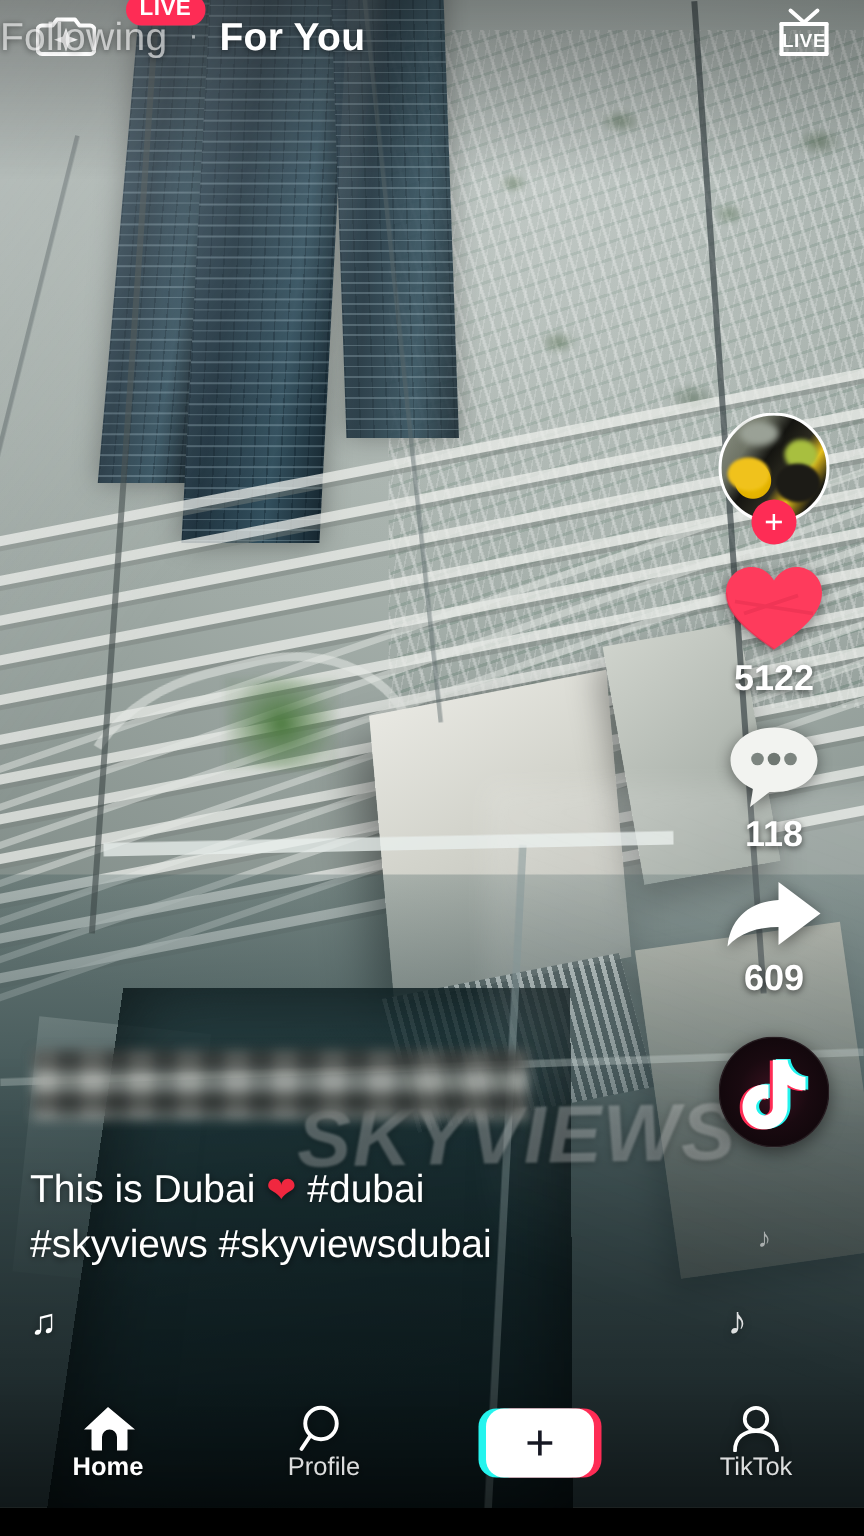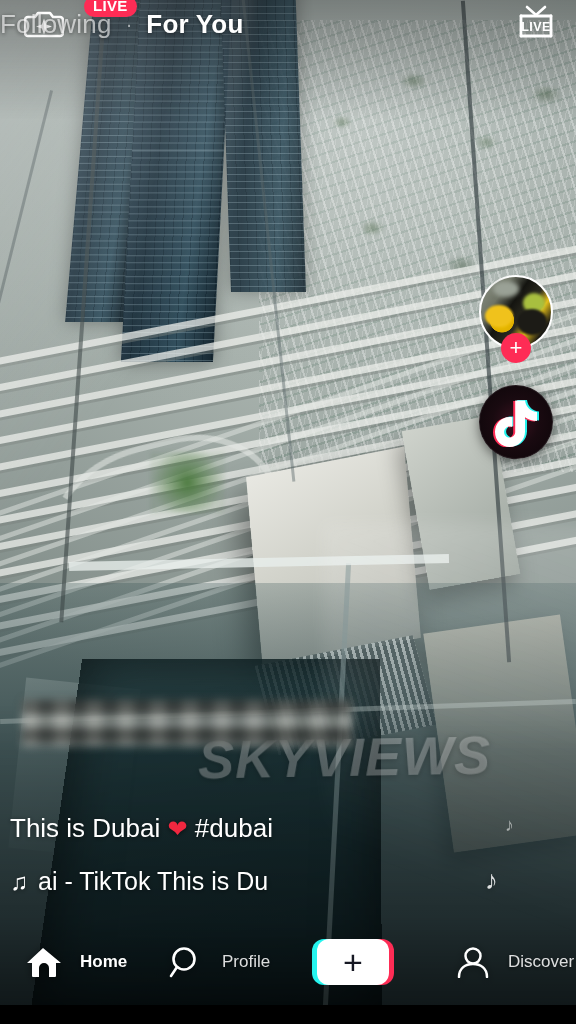--- a/index.html
+++ b/index.html
@@ -190,33 +190,33 @@
      background: radial-gradient(circle at 50% 50%, #3a1220 0%, #190a10 46%, #0b0508 100%);
      border:1px solid rgba(255,255,255,.08);
      display:flex; align-items:center; justify-content:center; position:relative;
      box-shadow:0 3px 12px rgba(0,0,0,.5); }
   .note-fly{ position:absolute; right:78px; bottom:128px; color:rgba(255,255,255,.85);
      font-size:26px; filter: drop-shadow(0 1px 3px rgba(0,0,0,.4)); }
   .note-fly2{ position:absolute; right:62px; bottom:188px; color:rgba(255,255,255,.55);
      font-size:18px; }
 
   
-  .caption{ position:absolute; left:10px; bottom:128px; width:400px; color:#fff;
+  .caption{ position:absolute; left:20px; bottom:128px; width:400px; color:#fff;
             text-shadow:0 1px 5px rgba(0,0,0,.55); }
   .cap-line{ font-size:26px; line-height:1.42; font-weight:400; }
   .heart-emoji{ color:#f0273f; font-size:24px; }
   .music-row{ display:flex; align-items:center; gap:10px; margin-top:20px; font-size:25px; }
   .music-row .mnote{ font-size:24px; }
 
   
   .bottombar{ position:absolute; left:0; bottom:19px; width:100%; height:86px;
      display:flex; align-items:center; justify-content:space-around;
      background:linear-gradient(to top, rgba(0,0,0,.22), rgba(0,0,0,0)); }
-  .nav{ display:flex; align-items:center; justify-content:space-between;
-        width:96px; gap:18px; }
+  .nav{ display:flex; flex-direction:column; align-items:center; justify-content:space-between;
+        width:96px; gap:0; }
   .nav .lbl{ font-size:17px; color:rgba(255,255,255,.86); text-shadow:0 1px 4px rgba(0,0,0,.6); }
   .nav.active .lbl{ color:#fff; font-weight:700; }
   .nav .ic{ filter: drop-shadow(0 1px 4px rgba(0,0,0,.5)); height:32px;
             display:flex; align-items:flex-end; }
   .create{ position:relative; width:82px; height:46px; }
   .create .cyan{ position:absolute; left:0; top:0; width:72px; height:46px;
      background:#25F4EE; border-radius:12px; }
   .create .pink{ position:absolute; left:10px; top:0; width:72px; height:46px;
      background:#FE2C55; border-radius:12px; }
   .create .white{ position:absolute; left:5px; top:0; width:72px; height:46px;
@@ -306,40 +306,69 @@
     <div class="avatar-wrap">
       <div class="avatar">
         <div class="blob av4"></div>
         <div class="blob av1"></div>
         <div class="blob av3"></div>
         <div class="blob av2"></div>
       </div>
       <div class="follow">+</div>
     </div>
 
-
-
+    <div class="act">
+      <div class="glyph">
+        <svg width="68" height="62" viewBox="0 0 68 62">
+          <path d="M34 58 C10 42 2 31 2 20 C2 10 10 3 19 3 C26 3 31 7 34 12 C37 7 42 3 49 3 C58 3 66 10 66 20 C66 31 58 42 34 58 Z" fill="#FE3B5C"></path>
+          <path d="M34 58 C10 42 2 31 2 20" fill="none" stroke="rgba(180,20,50,.22)" stroke-width="1.5"></path>
+          <path d="M8 26 L60 34 M14 34 L50 22" stroke="rgba(160,20,45,.15)" stroke-width="2.5"></path>
+        </svg>
+      </div>
+      <div class="count">5122</div>
+    </div>
+
+    <div class="act">
+      <div class="glyph">
+        <svg width="64" height="60" viewBox="0 0 64 60">
+          <path d="M32 4 C15 4 3 14 3 26 C3 34 9 41 18 45 L16 57 L29 47 C30 47 31 47 32 47 C49 47 61 38 61 26 C61 14 49 4 32 4 Z" fill="#f2f3f0"></path>
+          <circle cx="21" cy="25" r="4.2" fill="#7d8580"></circle>
+          <circle cx="32" cy="25" r="4.2" fill="#6f7772"></circle>
+          <circle cx="43" cy="25" r="4.2" fill="#7d8580"></circle>
+        </svg>
+      </div>
+      <div class="count">118</div>
+    </div>
+
+    <div class="act">
+      <div class="glyph">
+        <svg width="70" height="52" viewBox="0 0 70 52">
+          <path d="M4 46 C6 26 20 16 38 15 L38 3 L66 24 L38 45 L38 33 C24 33 12 37 4 46 Z" fill="#ffffff"></path>
+        </svg>
+      </div>
+      <div class="count">609</div>
+    </div>
 
     <div class="disc">
       <svg width="46" height="50" viewBox="0 0 46 50">
         <path d="M30 3 c1 7 6 11 12 11.5 v9 c-4.4 0-8.6-1.4-12-3.8 v14.6 c0 8.6-7 15.2-15.4 15.2 C6.4 49.5 0 42.9 0 34.5 S6.4 19.5 14.6 19.5 c.9 0 1.8 .1 2.7 .3 v9.6 c-.8-.3-1.7-.5-2.7-.5 c-3 0-5.5 2.5-5.5 5.6 s2.5 5.6 5.5 5.6 c3 0 5.6-2.4 5.6-5.5 V3 Z" transform="translate(4,0)" fill="#25F4EE"></path>
         <path d="M30 3 c1 7 6 11 12 11.5 v9 c-4.4 0-8.6-1.4-12-3.8 v14.6 c0 8.6-7 15.2-15.4 15.2 C6.4 49.5 0 42.9 0 34.5 S6.4 19.5 14.6 19.5 c.9 0 1.8 .1 2.7 .3 v9.6 c-.8-.3-1.7-.5-2.7-.5 c-3 0-5.5 2.5-5.5 5.6 s2.5 5.6 5.5 5.6 c3 0 5.6-2.4 5.6-5.5 V3 Z" transform="translate(0,1)" fill="#FE2C55"></path>
         <path d="M30 3 c1 7 6 11 12 11.5 v9 c-4.4 0-8.6-1.4-12-3.8 v14.6 c0 8.6-7 15.2-15.4 15.2 C6.4 49.5 0 42.9 0 34.5 S6.4 19.5 14.6 19.5 c.9 0 1.8 .1 2.7 .3 v9.6 c-.8-.3-1.7-.5-2.7-.5 c-3 0-5.5 2.5-5.5 5.6 s2.5 5.6 5.5 5.6 c3 0 5.6-2.4 5.6-5.5 V3 Z" transform="translate(2,0.5)" fill="#ffffff"></path>
       </svg>
     </div>
   </div>
 
   <div class="note-fly">♪</div>
   <div class="note-fly2">♪</div>
 
   <div class="caption">
     <div class="cap-line"><span>This is Dubai </span><span class="heart-emoji">❤</span><span> #dubai</span></div>
+    <div class="cap-line">#skyviews #skyviewsdubai</div>
     <div class="music-row">
       <span class="mnote">♫</span>
-      <span>ai - TikTok    This is Du</span>
     </div>
   </div>
 
   <div class="bottombar">
 
     <div class="nav active">
       <div class="ic">
         <svg width="38" height="32" viewBox="0 0 38 32">
           <path d="M19 2 L37 17 h-5 v13 a1 1 0 0 1 -1 1 h-6 v-9 a5 5 0 0 0 -10 0 v9 h-6 a1 1 0 0 1 -1 -1 v-13 h-5 Z" fill="#fff"></path>
         </svg>
@@ -366,18 +395,18 @@
     </div>
 
 
     <div class="nav">
       <div class="ic">
         <svg width="34" height="32" viewBox="0 0 34 32">
           <circle cx="17" cy="10" r="7.5" fill="none" stroke="#fff" stroke-width="2.5"></circle>
           <path d="M3 31 C3 22 9.5 18 17 18 C24.5 18 31 22 31 31" fill="none" stroke="#fff" stroke-width="2.5" stroke-linecap="round"></path>
         </svg>
       </div>
-      <div class="lbl">Discover</div>
+      <div class="lbl">TikTok</div>
     </div>
   </div>
 
   <div class="homebar"></div>
 </div>
 
 </body></html>

